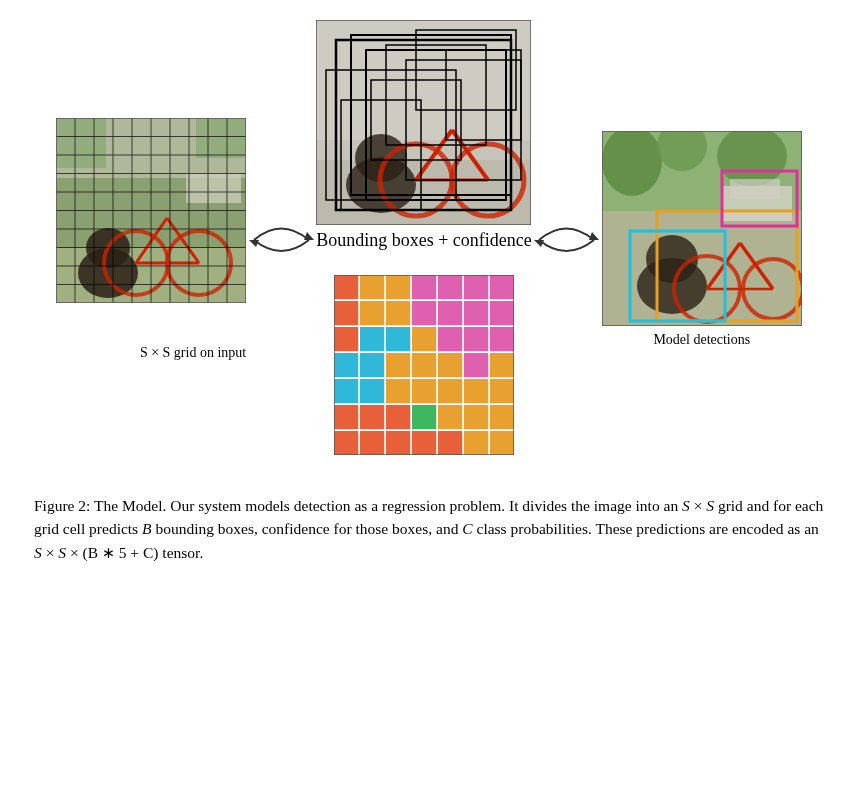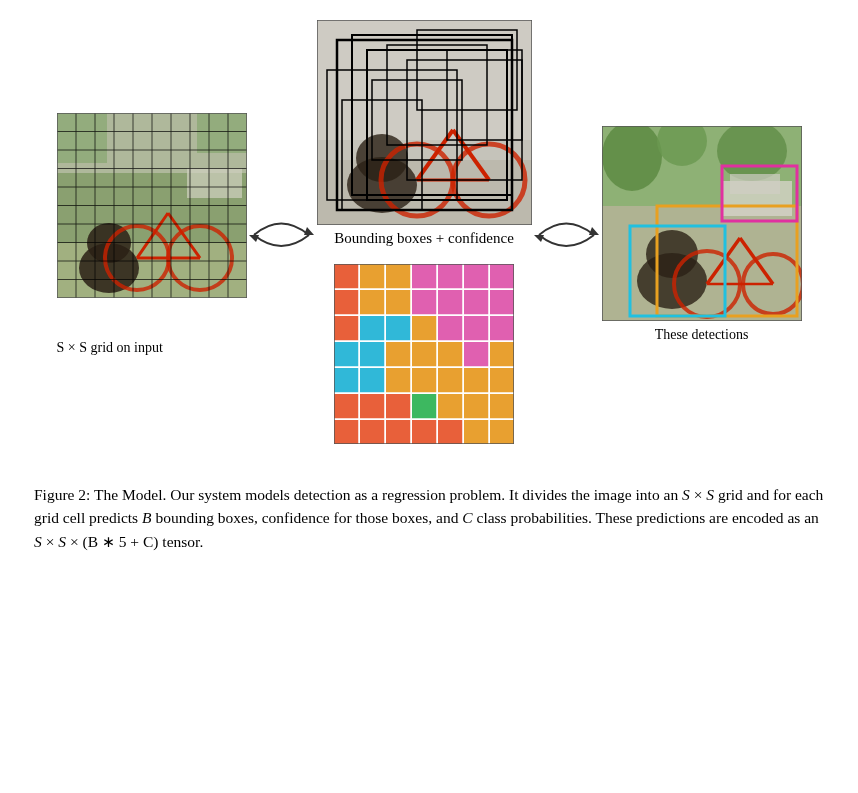--- a/index.html
+++ b/index.html
@@ -21,23 +21,23 @@
     
     .grid-image {
       width: 190px;
       height: 185px;
       position: relative;
       flex-shrink: 0;
     }
 
     .bbox-label {
       text-align: center;
-      font-size: 15px;
+      font-size: 18px;
       margin-top: 5px;
-      margin-bottom: 12px;
+      margin-bottom: 19px;
     }
 
     .prob-label {
       text-align: center;
       font-size: 14px;
       margin-top: 6px;
     }
 
     .grid-label {
       text-align: center;
@@ -70,21 +70,21 @@
     }
 
   </style>
 </head>
 <body>
 
 <div class="figure-container">
 
   <div style="display:flex; flex-direction:row; align-items:center; justify-content:center; width:100%; margin-bottom:5px; gap:0;">
 
-    <div style="display:flex;flex-direction:column;align-items:flex-start;flex-shrink:0;gap:36px;">
+    <div style="display:flex;flex-direction:column;align-items:flex-end;flex-shrink:0;gap:36px;">
       <div class="grid-image">
 
         <svg width="190" height="185" style="position:absolute;top:0;left:0;">
 
           <rect width="190" height="185" fill="#8aa070"></rect>
 
           <rect x="0" y="0" width="190" height="60" fill="#c8c8b8" opacity="0.6"></rect>
 
           <rect x="0" y="130" width="190" height="55" fill="#b8c090" opacity="0.5"></rect>
 
@@ -297,21 +297,21 @@
 
           <rect x="55" y="80" width="140" height="110" fill="none" stroke="#e8a020" stroke-width="3"></rect>
 
           <rect x="28" y="100" width="95" height="90" fill="none" stroke="#20c0e0" stroke-width="3"></rect>
 
           <rect x="120" y="40" width="75" height="55" fill="none" stroke="#e030a0" stroke-width="3"></rect>
 
           <rect x="0" y="0" width="200" height="195" fill="none" stroke="#555" stroke-width="1.5"></rect>
         </svg>
       </div>
-      <div class="detection-label">These detections</div>
+      <div class="detection-label">Model detections</div>
     </div>
 
   </div>
 
   <div class="caption">
     <p>
       <span class="bold-part">Figure 2:</span>
       <span class="bold-part">The Model.</span>
       <span> Our system models detection as a regression problem. It divides the image into an </span><em>S</em><span> × </span><em>S</em><span> grid and for each grid cell predicts </span><em>B</em><span> bounding boxes, confidence for those boxes, and </span><em>C</em><span> class probabilities.  These predictions are encoded as an </span><em>S</em><span> × </span><em>S</em><span> × </span><span>(B ∗ 5 + C)</span><span> tensor.</span>
     </p>

